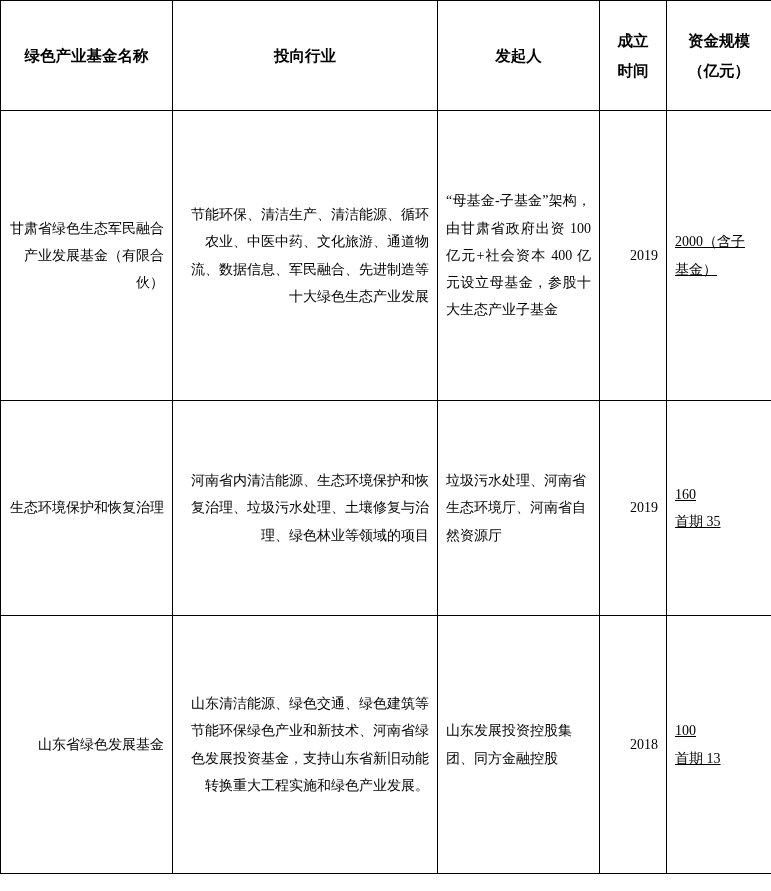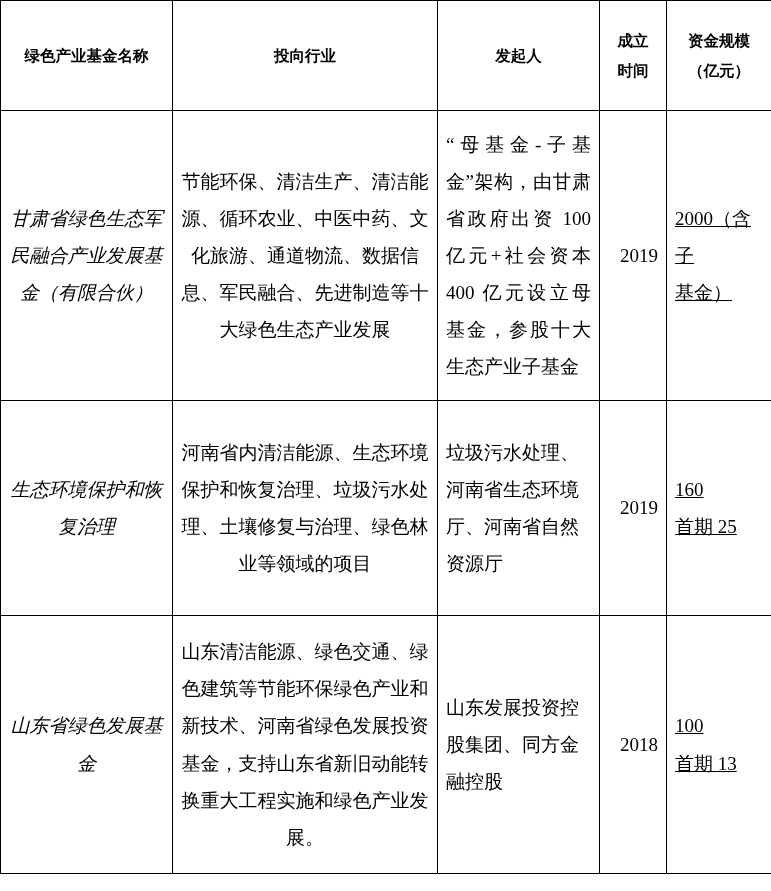--- a/index.html
+++ b/index.html
@@ -30,42 +30,41 @@
   table.fund-table col.c1 { width: 265px; }
   table.fund-table col.c2 { width: 162px; }
   table.fund-table col.c3 { width: 67px; }
   table.fund-table col.c4 { width: 105px; }
 
   table.fund-table th,
   table.fund-table td {
     border: 1px solid #000000;
     vertical-align: middle;
     padding: 6px 8px;
-    font-size: 19px;
+    font-size: 14px;
     line-height: 1.95;
     box-sizing: border-box;
   }
   table.fund-table thead th {
     height: 110px;
     text-align: center;
     font-weight: bold;
     font-size: 15.5px;
     line-height: 1.9;
     padding: 4px 4px;
   }
   .hdr-two-line {
     display: block;
   }
   .cell-name {
-    text-align: center;
+    text-align: right;
     font-size: 15px;
-    font-style: italic;
   }
   .cell-industry {
-    text-align: center;
+    text-align: right;
     font-size: 15px;
   }
   .cell-sponsor {
     text-align: left;
     font-size: 15px;
   }
   .cell-year {
     text-align: right;
     font-size: 15px;
   }
@@ -129,21 +128,21 @@
           <span class="scale-line">基金）</span>
         </td>
       </tr>
       <tr class="row2">
         <td class="cell-name">生态环境保护和恢复治理</td>
         <td class="cell-industry">河南省内清洁能源、生态环境保护和恢复治理、垃圾污水处理、土壤修复与治理、绿色林业等领域的项目</td>
         <td class="cell-sponsor">垃圾污水处理、河南省生态环境厅、河南省自然资源厅</td>
         <td class="cell-year">2019</td>
         <td class="cell-scale">
           <span class="scale-line">160</span>
-          <span class="scale-line">首期 25</span>
+          <span class="scale-line">首期 35</span>
         </td>
       </tr>
       <tr class="row3">
         <td class="cell-name">山东省绿色发展基金</td>
         <td class="cell-industry">山东清洁能源、绿色交通、绿色建筑等节能环保绿色产业和新技术、河南省绿色发展投资基金，支持山东省新旧动能转换重大工程实施和绿色产业发展。</td>
         <td class="cell-sponsor">山东发展投资控股集团、同方金融控股</td>
         <td class="cell-year">2018</td>
         <td class="cell-scale">
           <span class="scale-line">100</span>
           <span class="scale-line">首期 13</span>

